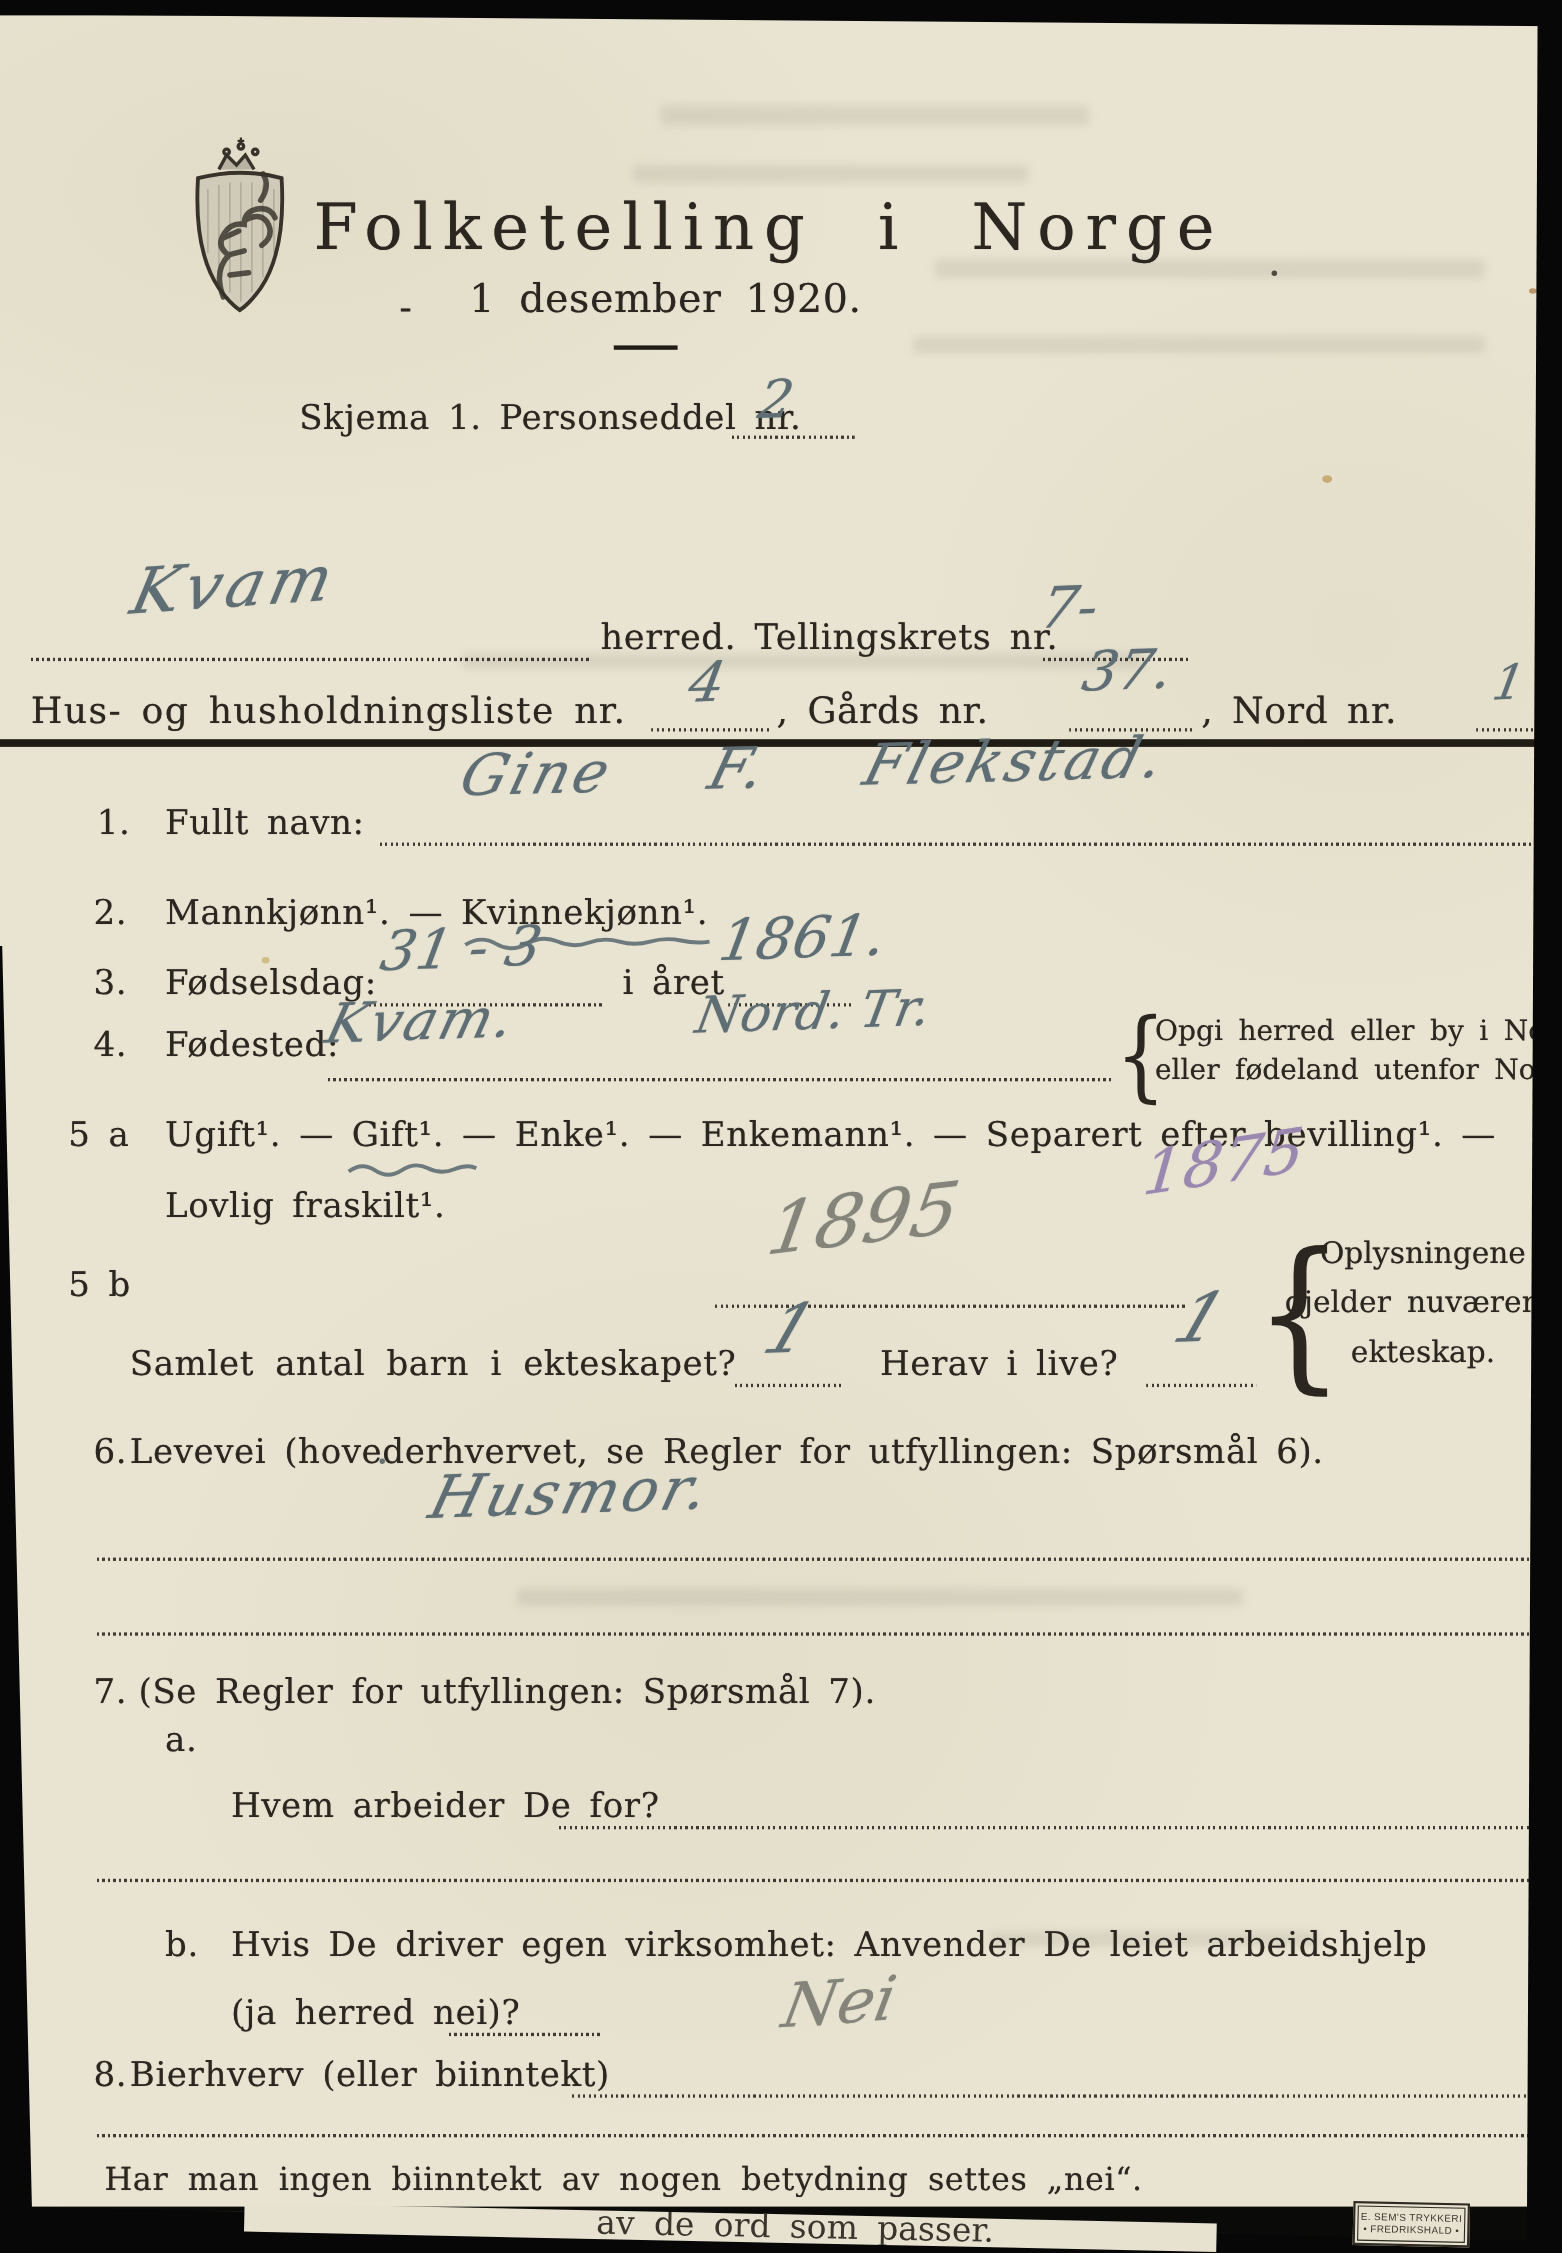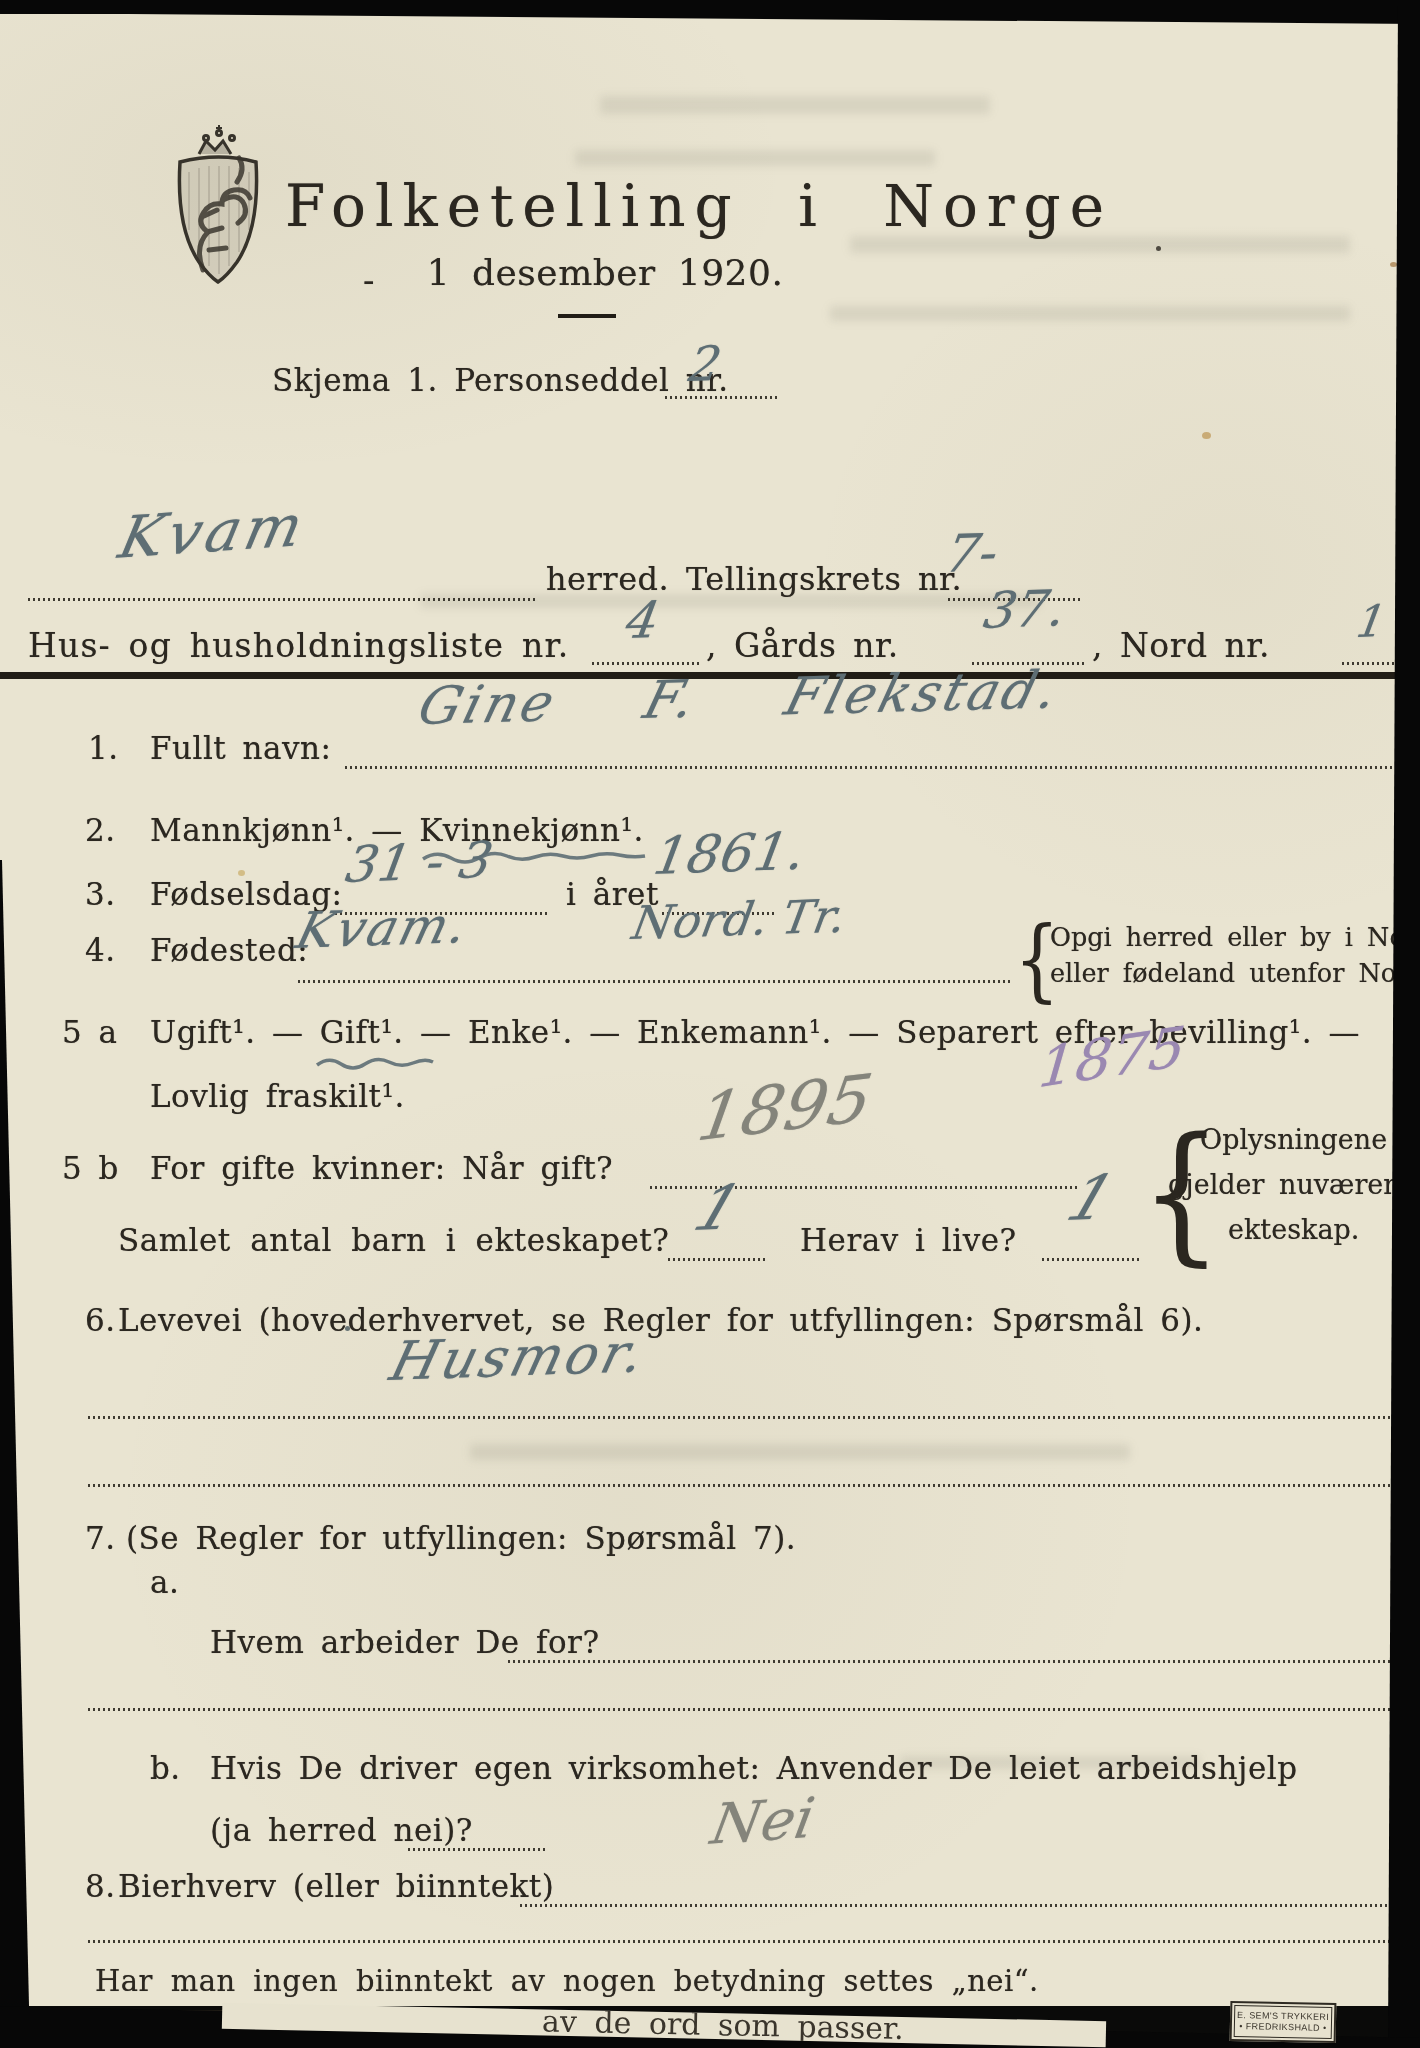--- a/index.html
+++ b/index.html
@@ -136,21 +136,20 @@
       <svg width="120" height="16" viewBox="0 0 120 16">
           <path d="M2,9 q12,-9 24,-1 t24,0 t24,-2 t24,1 t20,-1" stroke="#5e6e74" stroke-width="3.5" fill="none" opacity="0.9"></path>
         </svg>
     </div>
     <div class="p" style="left:150px;top:1064px;font-size:31px;">Lovlig fraskilt¹.</div>
 
     <div class="hw purple" style="left:1042px;top:1022px;font-size:56px;transform:skewX(-14deg) rotate(-9deg);">1875</div>
     <div class="hw pencil" style="left:705px;top:1066px;font-size:66px;transform:skewX(-16deg) rotate(-7deg);">1895</div>
 
     <div class="p" style="left:62px;top:1136px;font-size:31px;">5 b</div>
-    <div class="p" style="left:150px;top:1136px;font-size:31px;">For gifte kvinner: Når gift?</div>
     <div class="dl" style="left:650px;top:1172px;width:430px;"></div>
     <div class="brace" style="left:1140px;top:1092px;font-size:130px;transform:scaleY(1.15);transform-origin:top;">{</div>
     <div class="p" style="left:1200px;top:1110px;font-size:27px;letter-spacing:0;">Oplysningene</div>
     <div class="p" style="left:1168px;top:1155px;font-size:27px;letter-spacing:0;">gjelder nuværende</div>
     <div class="p" style="left:1228px;top:1200px;font-size:27px;letter-spacing:0;">ekteskap.</div>
 
     <div class="p" style="left:118px;top:1208px;font-size:31px;word-spacing:9px;">Samlet antal barn i ekteskapet?</div>
     <div class="dl" style="left:668px;top:1244px;width:98px;"></div>
     <div class="hw" style="left:712px;top:1158px;font-size:62px;transform:skewX(-22deg) rotate(-2deg);">1</div>
     <div class="p" style="left:800px;top:1208px;font-size:31px;">Herav i live?</div>

